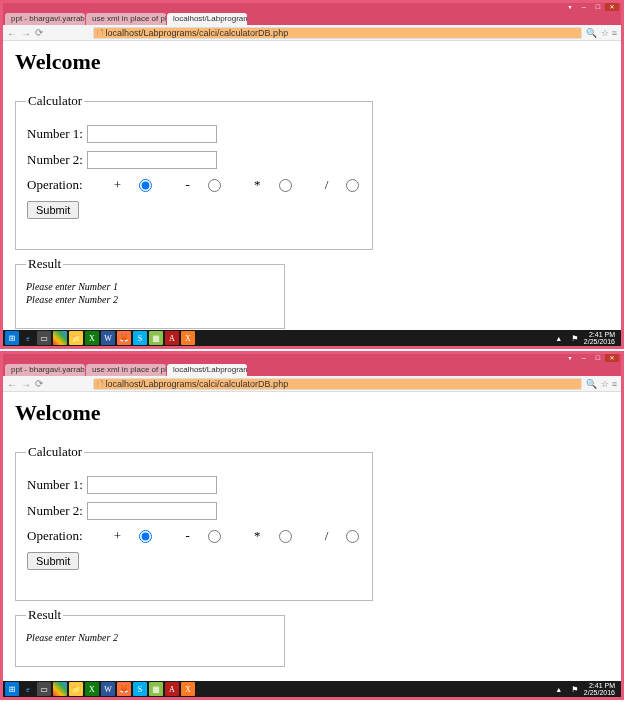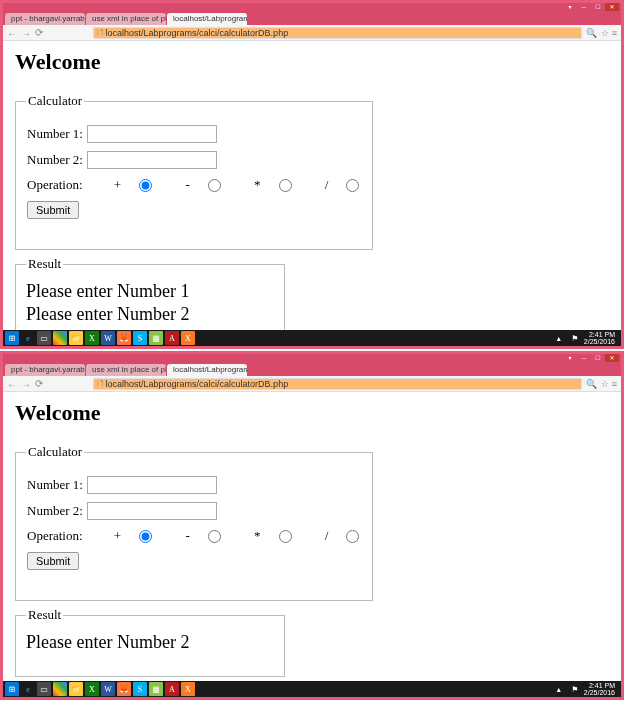--- a/index.html
+++ b/index.html
@@ -128,21 +128,21 @@
     .op-row input[type="radio"] { margin: 0 2px 0 4px; }
     .submit-btn {
       font-family: Arial, sans-serif;
       font-size: 11px;
       padding: 2px 8px;
       background: #efefef;
       border: 1px solid #999;
       border-radius: 2px;
       cursor: pointer;
     }
-    .result-content { font-size: 18px; line-height: 1.3; }
+    .result-content { font-size: 10px; line-height: 1.3; font-style: italic; }
     .taskbar {
       position: absolute;
       bottom: 0; left: 0; right: 0;
       height: 16px;
       background: #1a1a1a;
       display: flex;
       align-items: center;
       padding: 0 2px;
       gap: 2px;
     }

